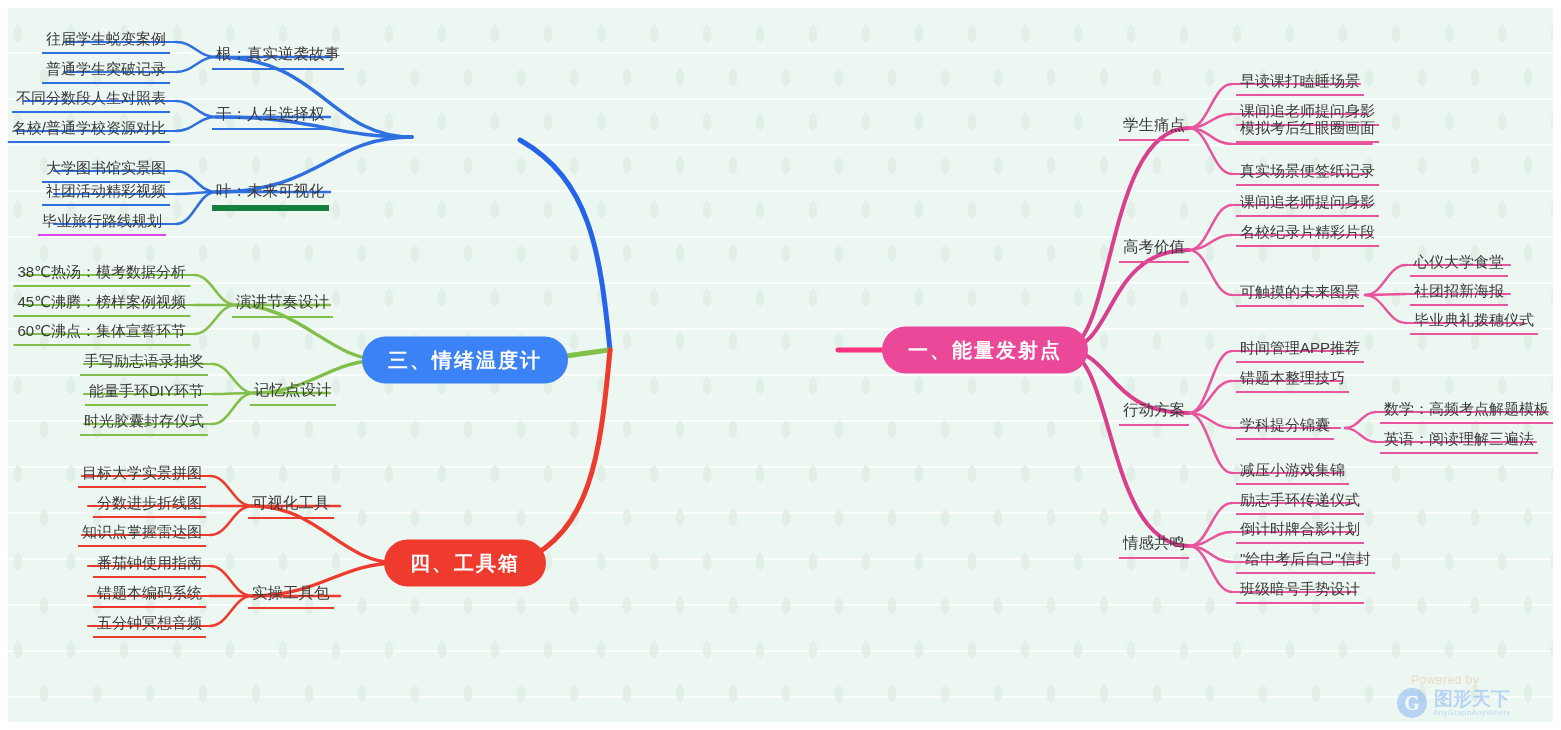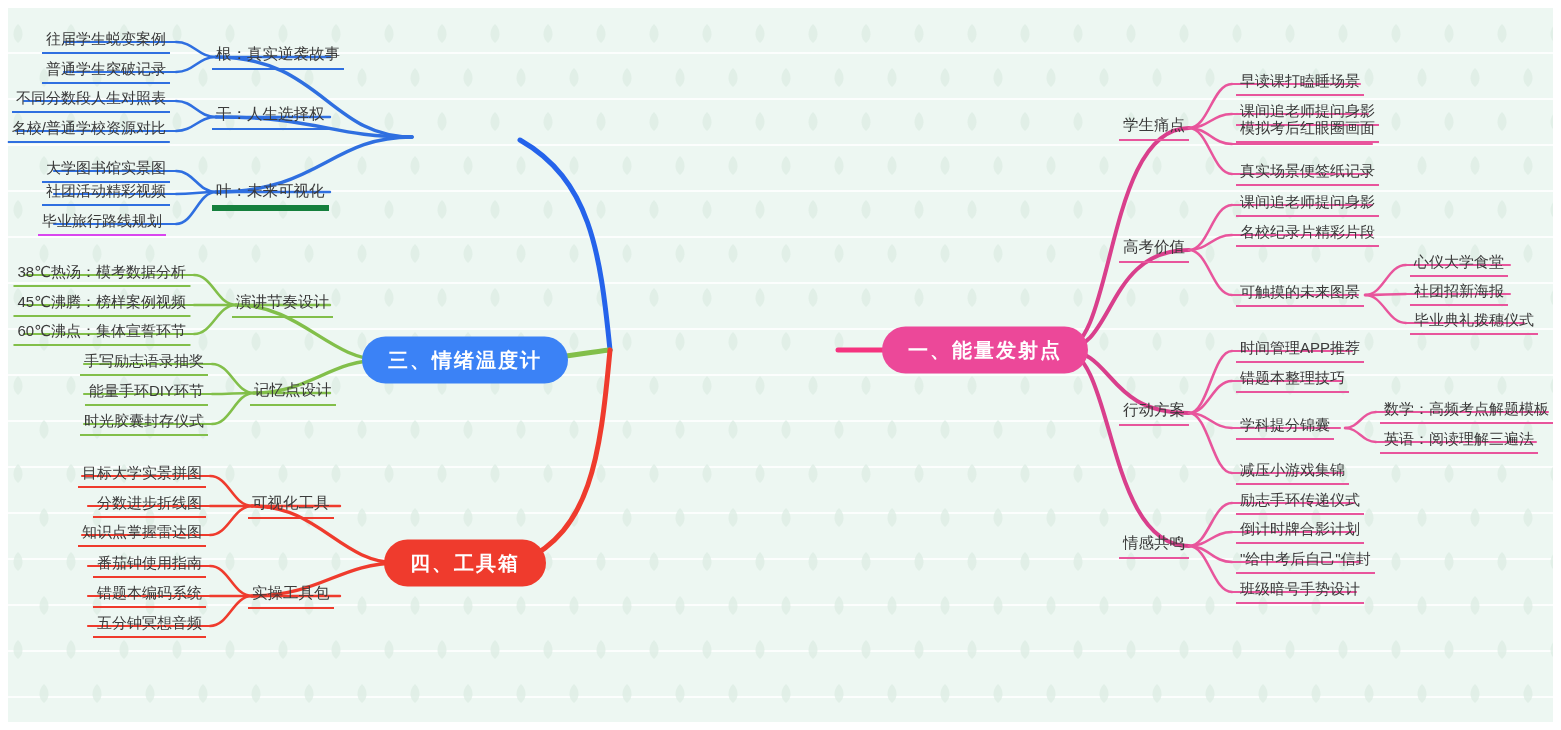--- a/index.html
+++ b/index.html
@@ -246,13 +246,23 @@
   <div class="txt mid right" style="left:248px;top:506px;border-bottom:2px solid #ef3b2d;">可视化工具</div>
   <div class="txt leaf leftal" style="left:206px;top:476px;border-bottom:2px solid #ef3b2d;">目标大学实景拼图</div>
   <div class="txt leaf leftal" style="left:206px;top:506px;border-bottom:2px solid #ef3b2d;">分数进步折线图</div>
   <div class="txt leaf leftal" style="left:206px;top:535px;border-bottom:2px solid #ef3b2d;">知识点掌握雷达图</div>
 
   <div class="txt mid right" style="left:248px;top:596px;border-bottom:2px solid #ef3b2d;">实操工具包</div>
   <div class="txt leaf leftal" style="left:206px;top:566px;border-bottom:2px solid #ef3b2d;">番茄钟使用指南</div>
   <div class="txt leaf leftal" style="left:206px;top:596px;border-bottom:2px solid #ef3b2d;">错题本编码系统</div>
   <div class="txt leaf leftal" style="left:206px;top:626px;border-bottom:2px solid #ef3b2d;">五分钟冥想音频</div>
 
+  <div id="watermark">
+    <div id="wm-top">Powered by</div>
+    <div id="wm-row">
+      <div id="wm-g">G</div>
+      <div>
+        <div id="wm-cn">图形天下</div>
+        <div id="wm-en">AnyGraphAnyWhere</div>
+      </div>
+    </div>
+  </div>
 </div>
 
 </body></html>

